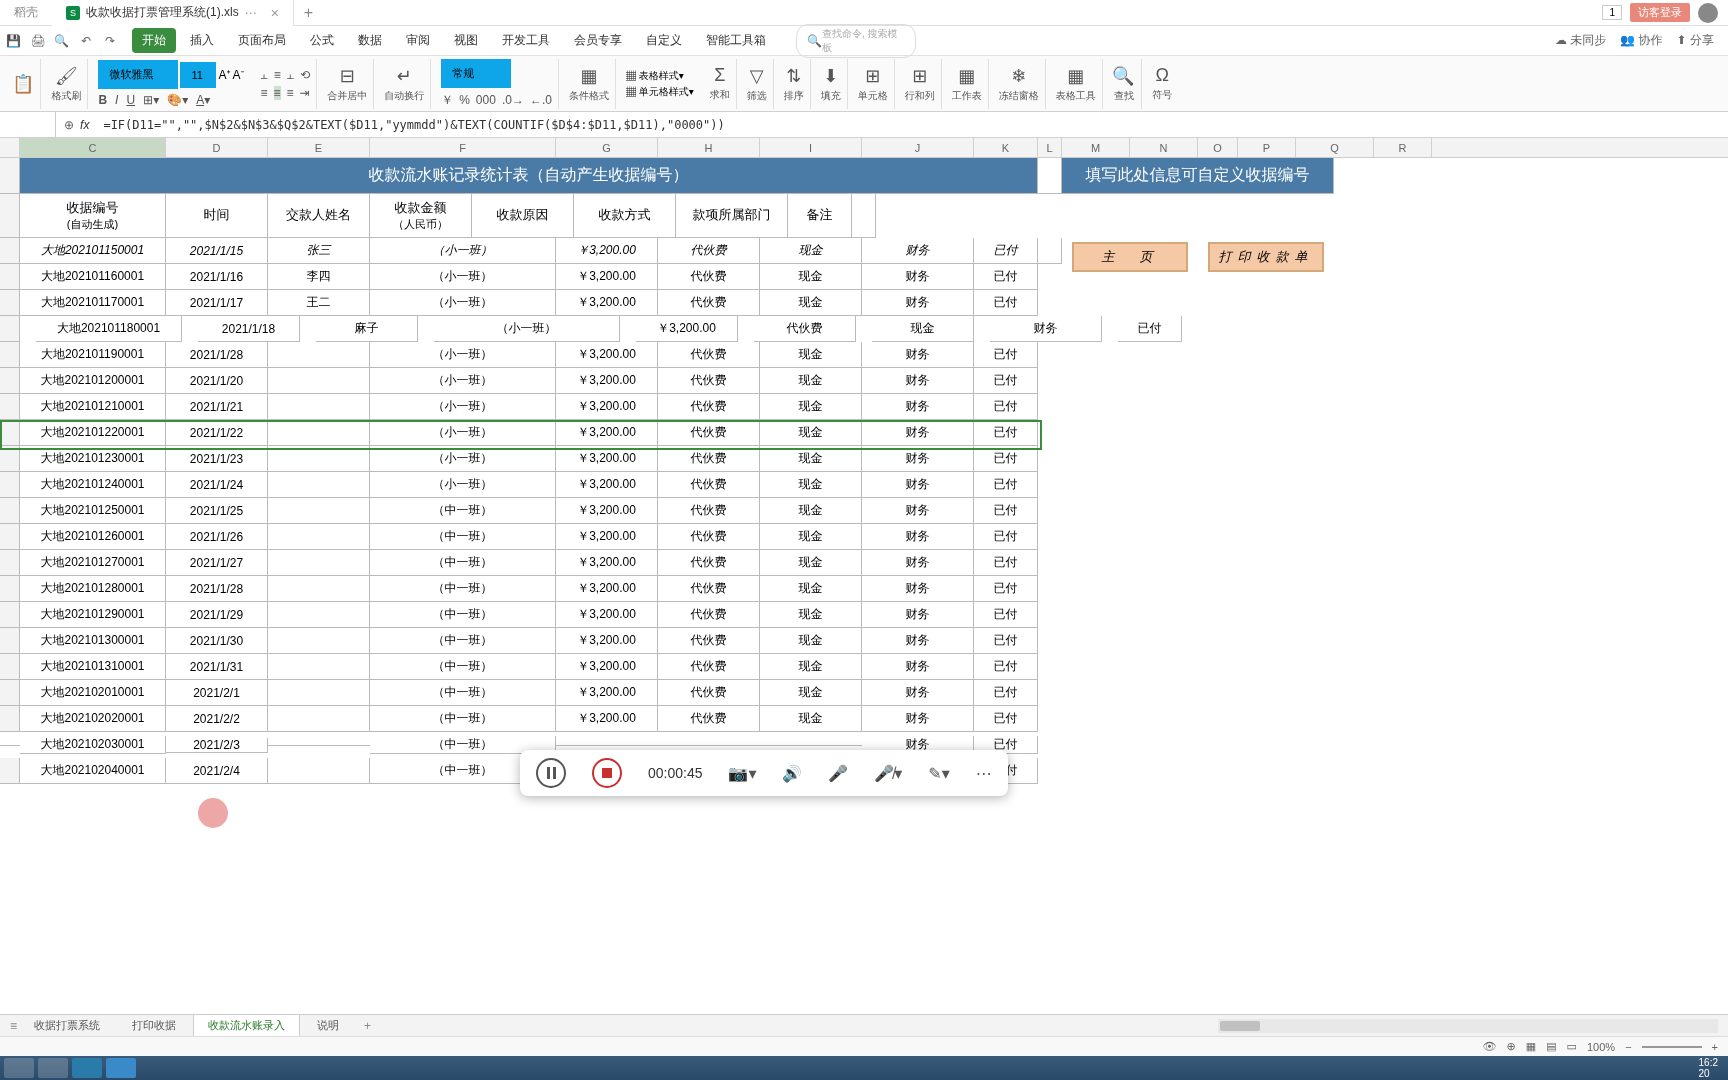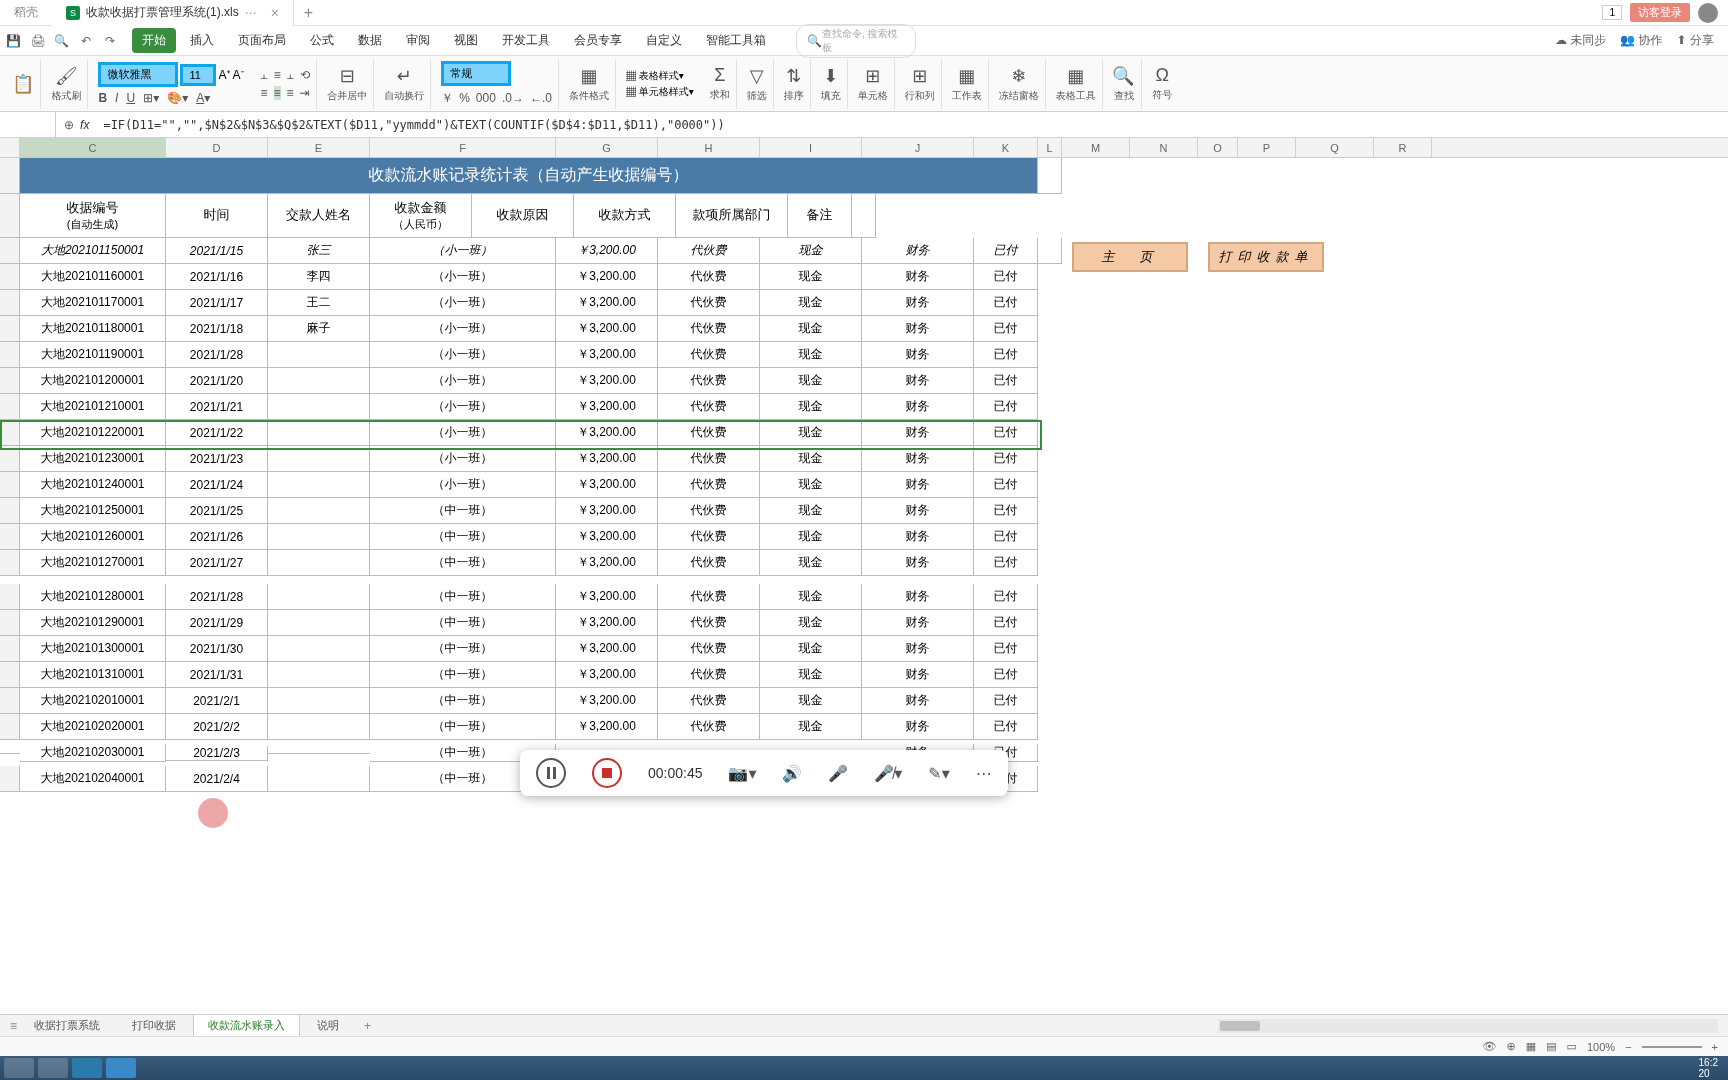--- a/index.html
+++ b/index.html
@@ -30,21 +30,21 @@
 
 
 .ribbon { height: 56px; background: #fafafa; border-bottom: 1px solid #d0d0d0; display: flex; align-items: center; padding: 0 6px; gap: 4px; }
 .ribbon-group { display: flex; flex-direction: column; align-items: center; padding: 0 6px; border-right: 1px solid #e0e0e0; height: 50px; justify-content: center; gap: 2px; }
 .ribbon-group.wide { flex-direction: row; gap: 6px; }
 .ribbon-group .ico { font-size: 18px; color: #555; }
 .ribbon-group .lbl { font-size: 10px; color: #555; }
 .ribbon-group.noborder { border-right: none; }
 .font-controls { display: flex; flex-direction: column; gap: 4px; }
 .font-row { display: flex; gap: 2px; align-items: center; }
-.font-select { border: 3px solid #0ea5e9; padding: 2px 6px; font-size: 11px; background: #7dd3fc; }
+.font-select { border: 5px solid #0ea5e9; padding: 2px 6px; font-size: 11px; background: #0ea5e9; }
 
 
 .formula-bar { height: 26px; display: flex; align-items: center; border-bottom: 1px solid #d0d0d0; }
 .name-box { width: 56px; border-right: 1px solid #ccc; padding: 0 6px; height: 100%; display: flex; align-items: center; }
 .fx-icons { display: flex; gap: 6px; padding: 0 8px; color: #666; align-items: center; }
 .fx-label { font-style: italic; color: #333; }
 .formula-input { flex: 1; padding: 0 6px; font-family: monospace; font-size: 12px; color: #333; }
 
 
 .col-headers { height: 20px; display: flex; background: #f3f3f3; border-bottom: 1px solid #ccc; font-size: 11px; color: #666; }
@@ -291,20 +291,21 @@
   <div class="col-h" style="width:78px">Q</div>
   <div class="col-h" style="width:58px">R</div>
 </div>
 
 <div class="sheet-area">
 
   <div class="row title-row">
     <div class="cell" style="width:20px;background:#f3f3f3"></div>
     <div class="cell" style="width:1018px">收款流水账记录统计表（自动产生收据编号）</div>
     <div class="cell" style="width:24px;background:#fff"></div>
+    <div class="cell side-title" style="width:272px">填写此处信息可自定义收据编号</div>
   </div>
 
   <div class="row header-row">
     <div class="cell" style="width:20px;background:#f3f3f3"></div>
     <div class="cell" style="width:146px">
         <span>收据编号</span>
         <span style="font-size:11px">(自动生成)</span>
       </div>
     <div class="cell" style="width:102px">时间</div>
     <div class="cell" style="width:102px">交款人姓名</div>
@@ -357,21 +358,21 @@
     <div class="cell" style="width:102px">2021/1/17</div>
     <div class="cell" style="width:102px">王二</div>
     <div class="cell" style="width:186px">（小一班）</div>
     <div class="cell" style="width:102px">￥3,200.00</div>
     <div class="cell" style="width:102px">代伙费</div>
     <div class="cell" style="width:102px">现金</div>
     <div class="cell" style="width:112px">财务</div>
     <div class="cell" style="width:64px">已付</div>
     <div class="cell" style="width:24px;border:none"></div>
   </div>
-      <div class="row" style="position: relative;">
+      <div class="row" style="position: relative; gap: 16px;">
 
     <div class="cell" style="width:20px;background:#f3f3f3;font-size:10px;color:#888"></div>
     <div class="cell" style="width:146px">大地202101180001</div>
     <div class="cell" style="width:102px">2021/1/18</div>
     <div class="cell" style="width:102px">麻子</div>
     <div class="cell" style="width:186px">（小一班）</div>
     <div class="cell" style="width:102px">￥3,200.00</div>
     <div class="cell" style="width:102px">代伙费</div>
     <div class="cell" style="width:102px">现金</div>
     <div class="cell" style="width:112px">财务</div>
@@ -497,21 +498,21 @@
     <div class="cell" style="width:102px">2021/1/27</div>
     <div class="cell" style="width:102px"></div>
     <div class="cell" style="width:186px">（中一班）</div>
     <div class="cell" style="width:102px">￥3,200.00</div>
     <div class="cell" style="width:102px">代伙费</div>
     <div class="cell" style="width:102px">现金</div>
     <div class="cell" style="width:112px">财务</div>
     <div class="cell" style="width:64px">已付</div>
     <div class="cell" style="width:24px;border:none"></div>
   </div>
-      <div class="row" style="position: relative; margin-top: 8px;">
+      <div class="row" style="position: relative;">
 
     <div class="cell" style="width:20px;background:#f3f3f3;font-size:10px;color:#888"></div>
     <div class="cell" style="width:146px">大地202101280001</div>
     <div class="cell" style="width:102px">2021/1/28</div>
     <div class="cell" style="width:102px"></div>
     <div class="cell" style="width:186px">（中一班）</div>
     <div class="cell" style="width:102px">￥3,200.00</div>
     <div class="cell" style="width:102px">代伙费</div>
     <div class="cell" style="width:102px">现金</div>
     <div class="cell" style="width:112px">财务</div>

